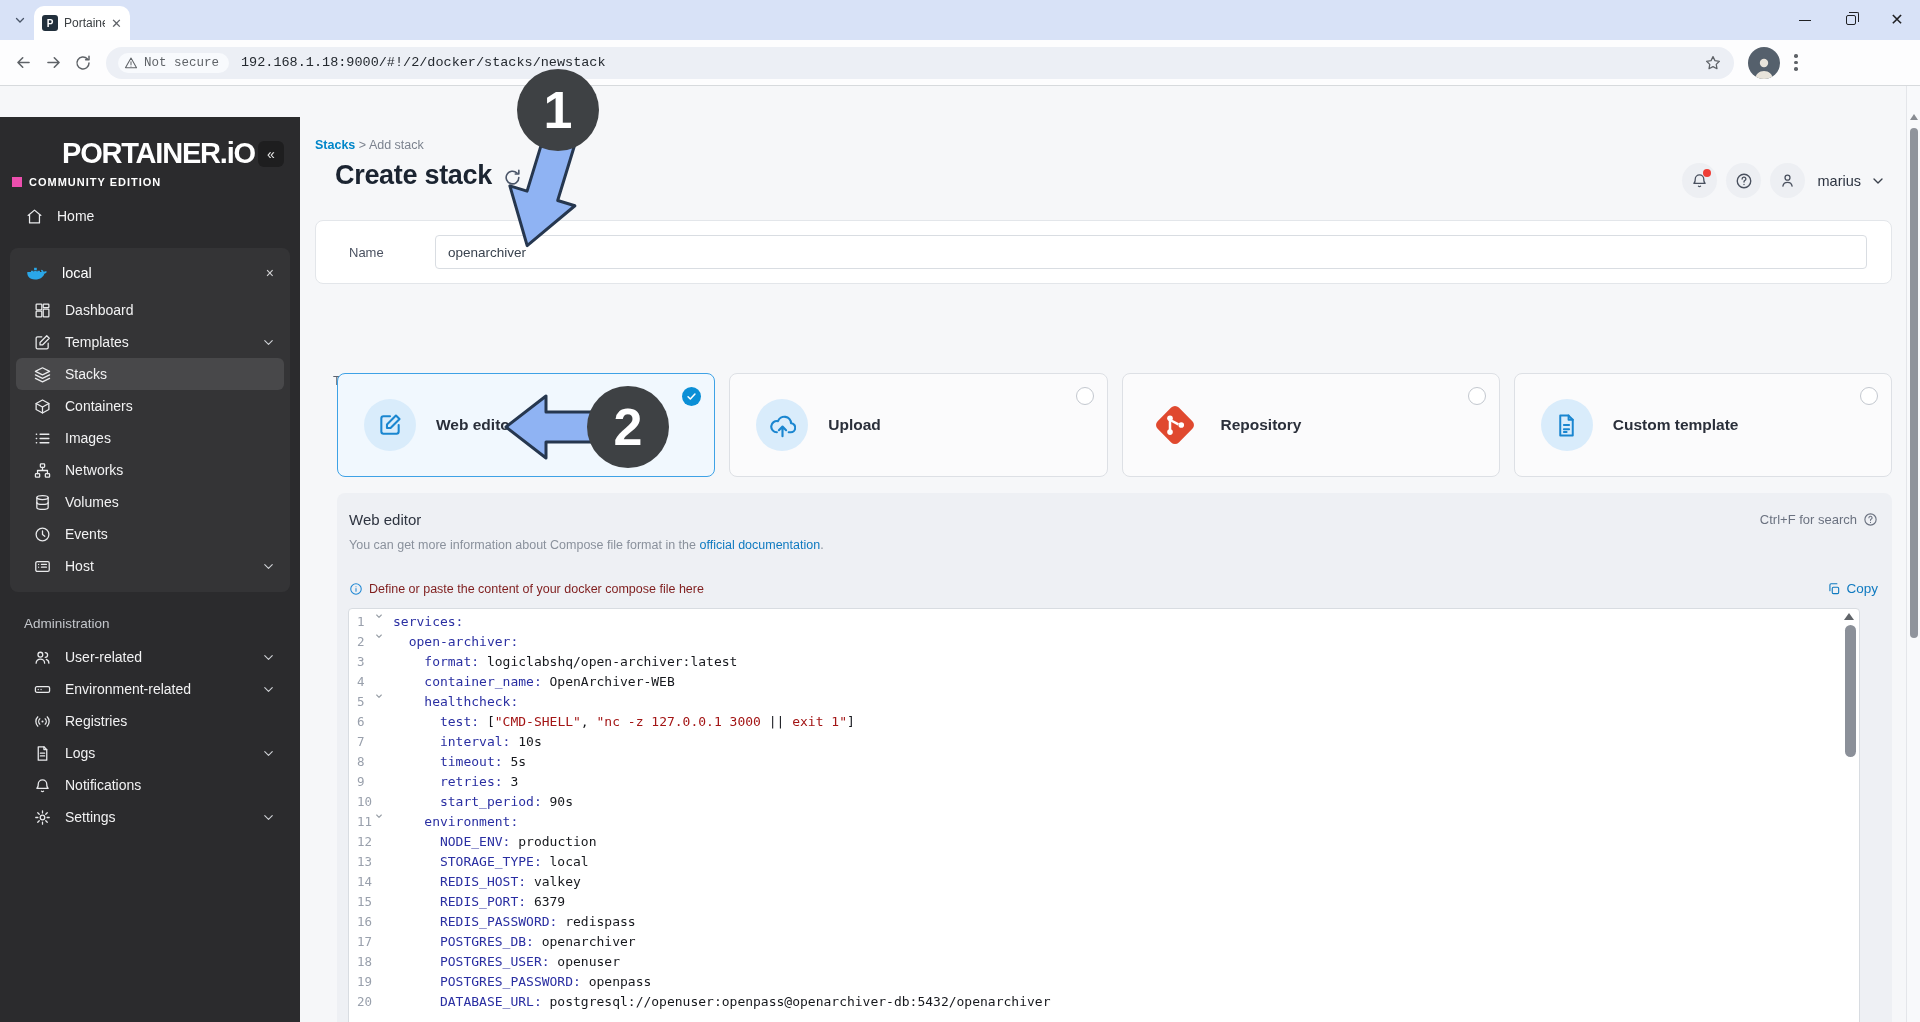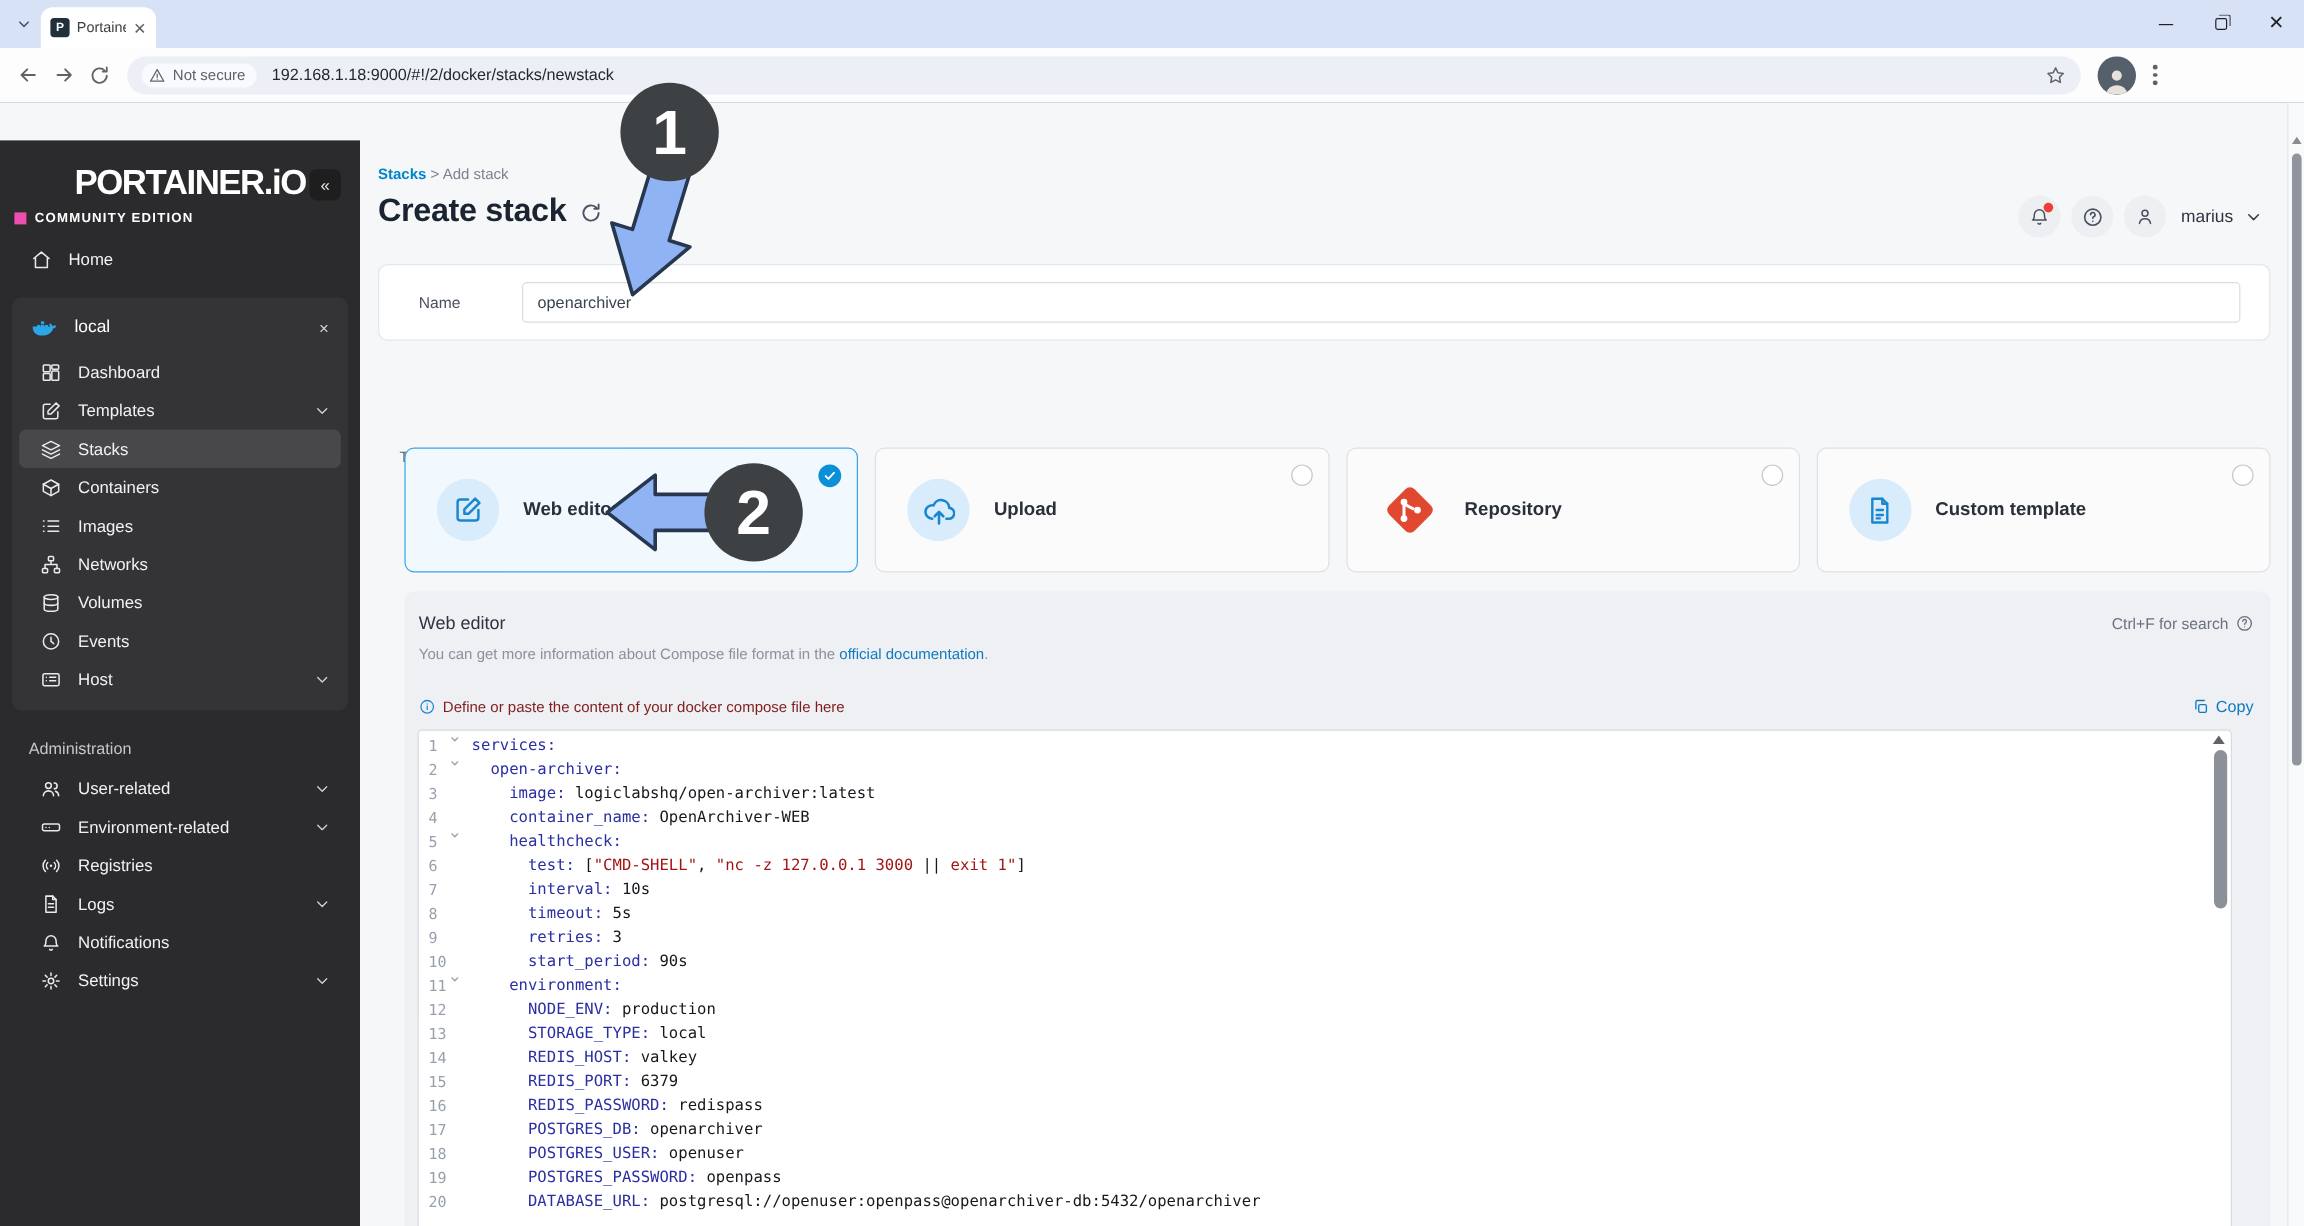--- a/index.html
+++ b/index.html
@@ -24,21 +24,21 @@
   .wb-restore:before { content:""; position:absolute; left:2px; top:-4px; width:9px; height:9px;
     border-top:1.4px solid #202124; border-right:1.4px solid #202124; border-radius:0 2px 0 0; }
   .wb-close { font-size:16px; line-height:1; }
 
   .toolbar { position:absolute; left:0; top:40px; width:1920px; height:46px; background:#fdfdfe;
     border-bottom:1px solid #d7dadd; display:flex; align-items:center; }
   .navbtn { width:30px; height:30px; display:flex; align-items:center; justify-content:center;
     color:#5f6368; flex:none; }
   .navbtn.first { margin-left:8px; }
   .urlbar { position:relative; margin-left:8px; width:1628px; height:32px; background:#eceff5;
-    border-radius:16px; display:flex; align-items:center; padding:0 12px; }
+    border-radius:16px; display:flex; align-items:center; padding:0 12px;font-family:Liberation Mono, monospace; }
   .sec-chip { display:flex; align-items:center; gap:6px; background:#f8fafd; border-radius:12px;
     padding:3px 10px 3px 6px; color:#5f6368; font-size:12.5px; }
   .url-text { margin-left:12px; font-size:13.5px; color:#24292f; }
   .star { position:absolute; right:12px; top:7px; color:#5f6368; }
   .avatar { width:32px; height:32px; border-radius:50%; background:#55606c; margin-left:14px;
     display:flex; align-items:flex-end; justify-content:center; overflow:hidden; flex:none; }
   .menu-dots { width:20px; height:30px; margin-left:6px; display:flex; flex-direction:column;
     align-items:center; justify-content:center; gap:3px; }
   .menu-dots i { width:3.5px; height:3.5px; border-radius:50%; background:#5f6368; }
 
@@ -68,21 +68,21 @@
   .env-block .nav-item { padding:0 8px 0 18px; }
   .nav-item.active { background:#48484a; }
   .admin-label { margin:24px 0 10px 24px; font-size:13.5px; color:#c3c6cb; }
   .admin-list { padding:0 10px; }
 
   
   .content { position:absolute; left:300px; top:0; width:1606px; height:936px; }
   .breadcrumb { position:absolute; left:15px; top:52px; font-size:12.5px; color:#7c838f; }
   .bc-link { color:#0086c9; font-weight:bold; }
   .page-title-row { position:absolute; left:15px; top:74px; display:flex; align-items:center; gap:11px; }
-  .page-title { font-size:27px; font-weight:bold; color:#1b2431; letter-spacing:-0.3px; }
+  .page-title { font-size:27px; font-weight:bold; color:#1b2431; letter-spacing:-0.3px;margin-left:20px; }
   .refresh-ic { width:19px; height:19px; color:#4a5568; display:flex; margin-top:4px; }
   .head-icons { position:absolute; right:20px; top:77px; display:flex; align-items:center; gap:9px; }
   .round-ic { width:35px; height:35px; border-radius:50%; background:#edeff3; color:#49505e;
     display:flex; align-items:center; justify-content:center; position:relative; }
   .round-ic .dot { position:absolute; right:6px; top:6px; width:8px; height:8px; border-radius:50%; background:#ef3e36; }
   .username { font-size:14.5px; color:#2d3441; margin-left:3px; }
   .user-chev { width:16px; height:16px; color:#3a404c; display:flex; }
 
   .name-card { position:absolute; left:15px; top:134px; width:1577px; height:64px; background:#fff;
     border:1px solid #e3e6ea; border-radius:8px; display:flex; align-items:center; }
@@ -600,21 +600,21 @@
                 <span class="fold">
                   <svg width="8" height="8" viewBox="0 0 24 24" fill="none" stroke="currentColor" stroke-width="3.4" stroke-linecap="round" stroke-linejoin="round">
                     <path d="M5 9l7 7 7-7"></path>
                   </svg>
                 </span>
                 <span class="codetxt"><span class="tok-p">  </span><span class="tok-k">open-archiver:</span></span>
               </div>
               <div class="cm-line">
                 <span class="ln">3</span>
                 <span class="fold"></span>
-                <span class="codetxt"><span class="tok-p">    </span><span class="tok-k">image:</span><span class="tok-p"> logiclabshq/open-archiver:latest</span></span>
+                <span class="codetxt"><span class="tok-p">    </span><span class="tok-k">format:</span><span class="tok-p"> logiclabshq/open-archiver:latest</span></span>
               </div>
               <div class="cm-line">
                 <span class="ln">4</span>
                 <span class="fold"></span>
                 <span class="codetxt"><span class="tok-p">    </span><span class="tok-k">container_name:</span><span class="tok-p"> OpenArchiver-WEB</span></span>
               </div>
               <div class="cm-line">
                 <span class="ln">5</span>
                 <span class="fold">
                   <svg width="8" height="8" viewBox="0 0 24 24" fill="none" stroke="currentColor" stroke-width="3.4" stroke-linecap="round" stroke-linejoin="round">

